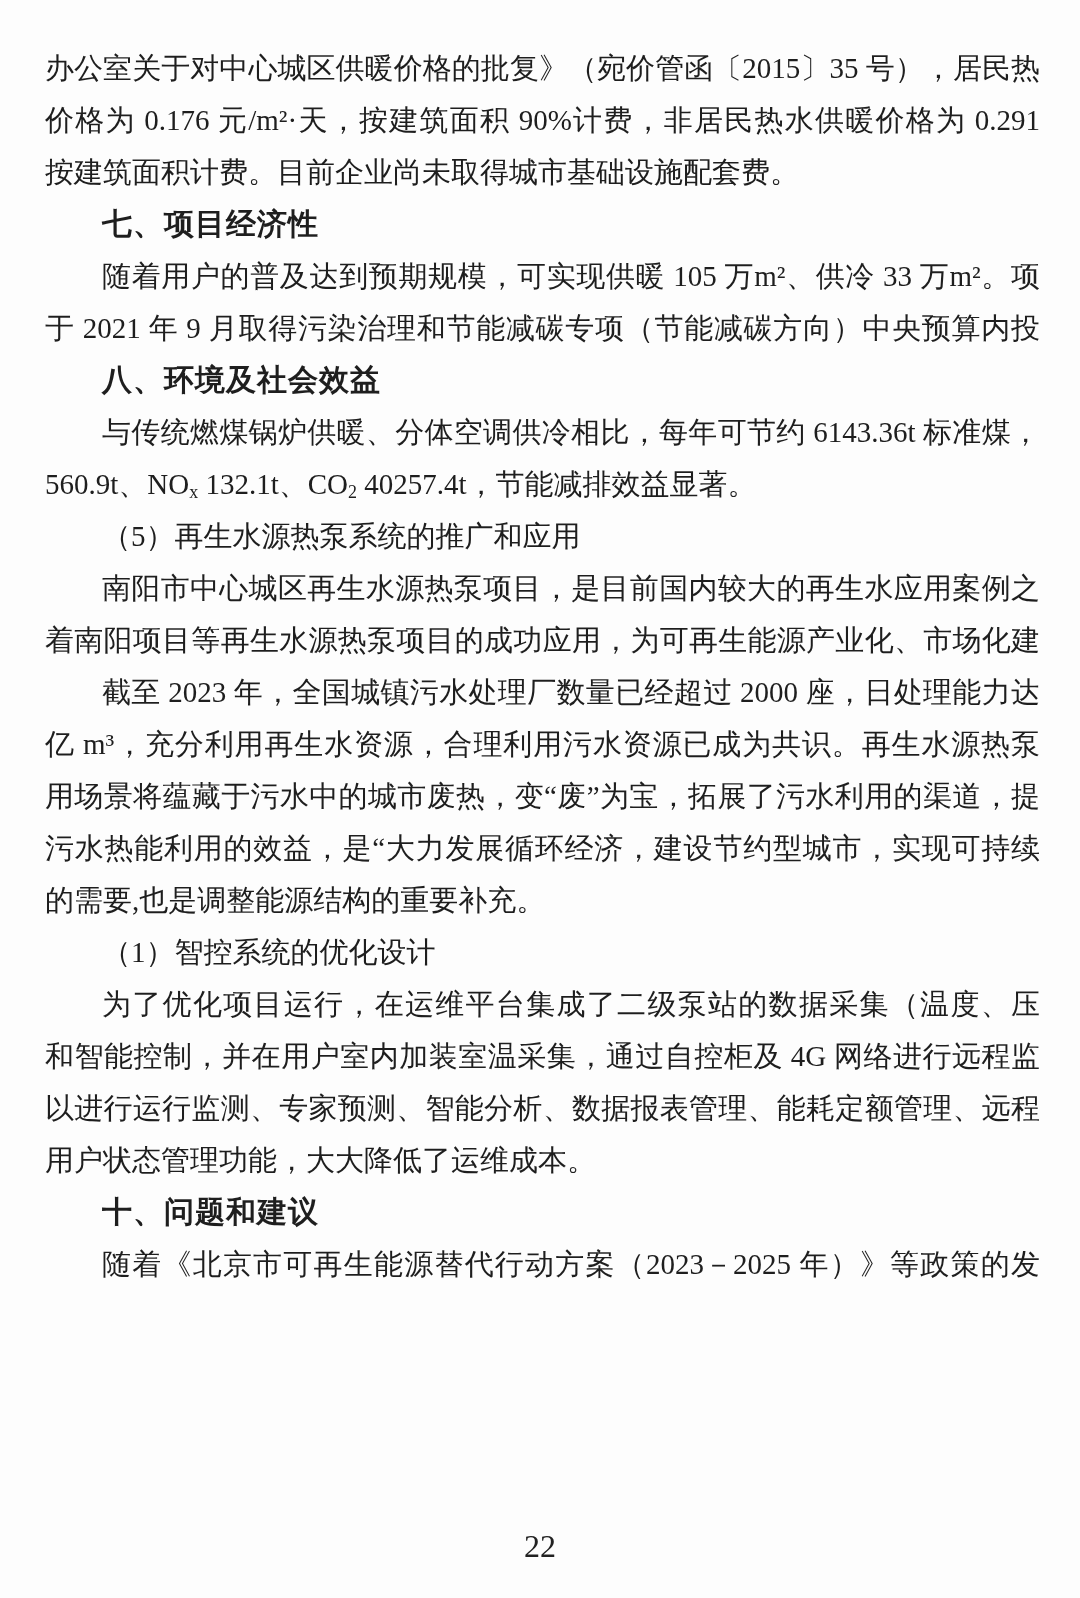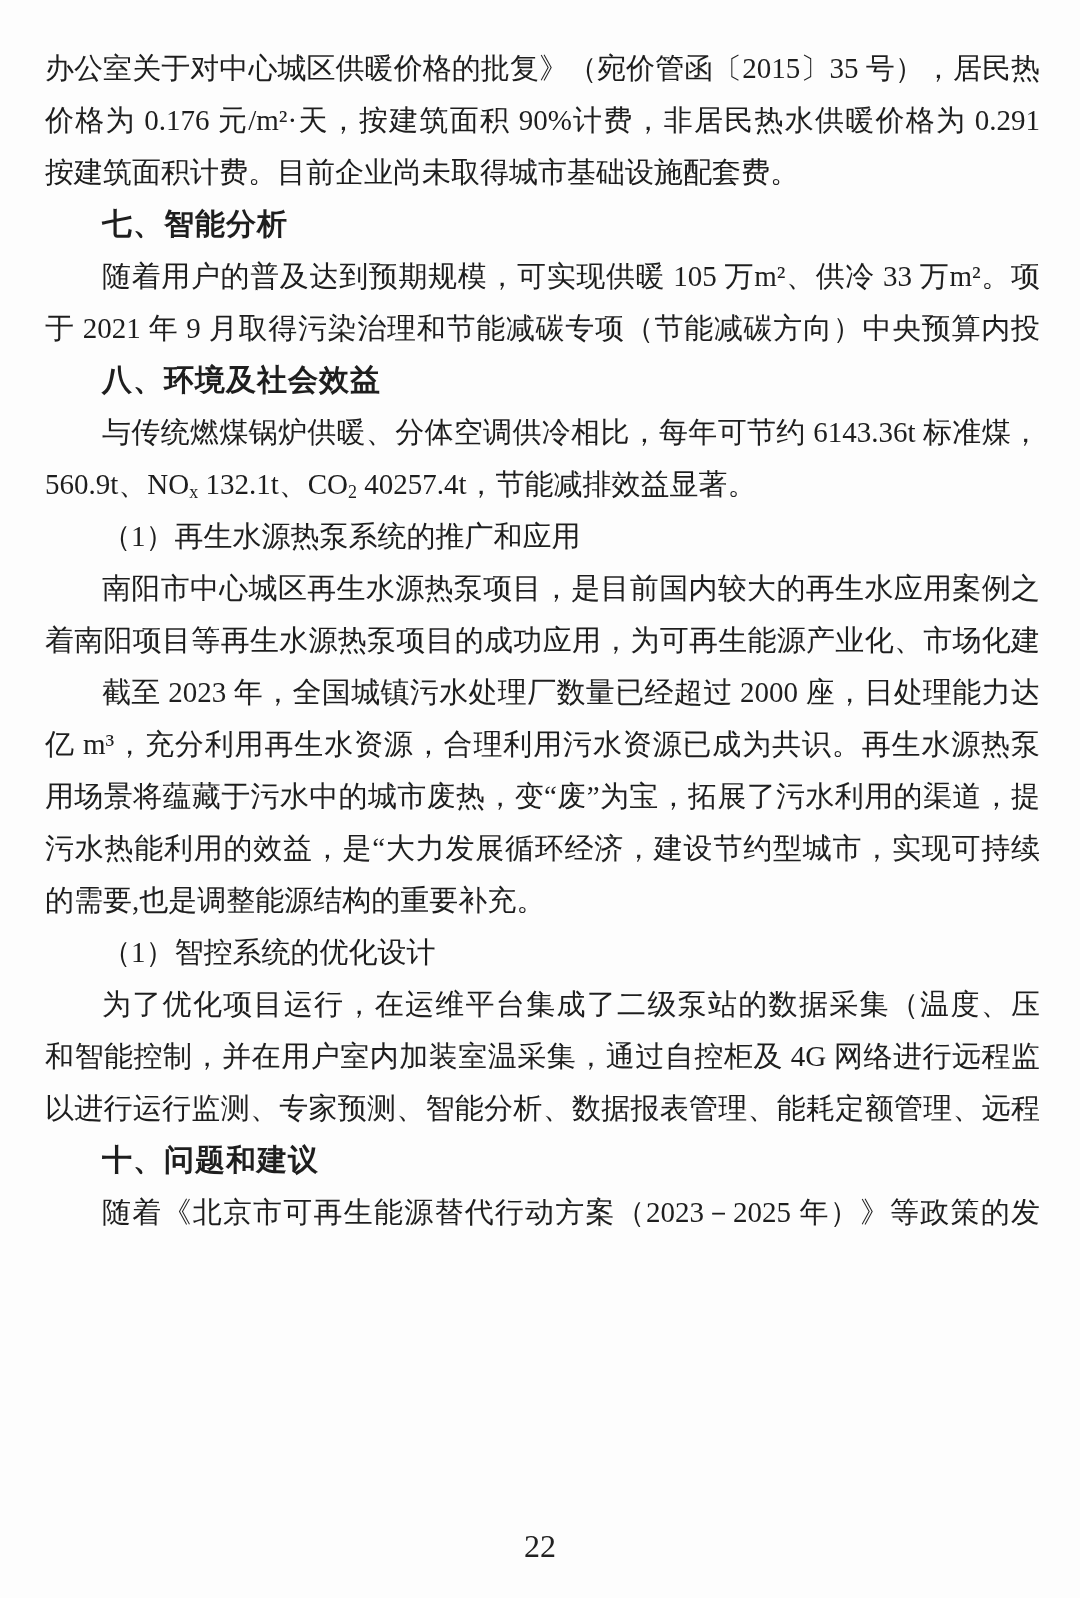--- a/index.html
+++ b/index.html
@@ -60,35 +60,36 @@
   }
 </style>
 </head>
 <body>
 
 <div class="page">
   <div class="content">
       <div class="line body fill">办公室关于对中心城区供暖价格的批复》（宛价管函〔2015〕35 号），居民热水供暖</div>
       <div class="line body fill">价格为 0.176 元/m²·天，按建筑面积 90%计费，非居民热水供暖价格为 0.291 元/m²·天，</div>
       <div class="line body">按建筑面积计费。目前企业尚未取得城市基础设施配套费。</div>
-      <div class="line heading indent">七、智能分析</div>
+      <div class="line heading indent">七、项目经济性</div>
       <div class="line body indent fill">随着用户的普及达到预期规模，可实现供暖 105 万m²、供冷 33 万m²。项目一期</div>
       <div class="line body fill">于 2021 年 9 月取得污染治理和节能减碳专项（节能减碳方向）中央预算内投资资金</div>
       <div class="line heading indent">八、环境及社会效益</div>
       <div class="line body indent fill">与传统燃煤锅炉供暖、分体空调供冷相比，每年可节约 6143.36t 标准煤，减排 SO</div>
       <div class="line body">560.9t、NO<sub>x</sub> 132.1t、CO<sub>2</sub> 40257.4t，节能减排效益显著。</div>
-      <div class="line body indent">（1）再生水源热泵系统的推广和应用</div>
+      <div class="line body indent">（5）再生水源热泵系统的推广和应用</div>
       <div class="line body indent fill">南阳市中心城区再生水源热泵项目，是目前国内较大的再生水应用案例之一。随</div>
       <div class="line body fill">着南阳项目等再生水源热泵项目的成功应用，为可再生能源产业化、市场化建设，起</div>
       <div class="line body indent fill">截至 2023 年，全国城镇污水处理厂数量已经超过 2000 座，日处理能力达到 1.7</div>
       <div class="line body fill">亿 m³，充分利用再生水资源，合理利用污水资源已成为共识。再生水源热泵系统的应</div>
       <div class="line body fill">用场景将蕴藏于污水中的城市废热，变“废”为宝，拓展了污水利用的渠道，提高了</div>
       <div class="line body fill">污水热能利用的效益，是“大力发展循环经济，建设节约型城市，实现可持续发展”</div>
       <div class="line body">的需要,也是调整能源结构的重要补充。</div>
       <div class="line body indent">（1）智控系统的优化设计</div>
       <div class="line body indent fill">为了优化项目运行，在运维平台集成了二级泵站的数据采集（温度、压力、流量）</div>
       <div class="line body fill">和智能控制，并在用户室内加装室温采集，通过自控柜及 4G 网络进行远程监控，可</div>
       <div class="line body fill">以进行运行监测、专家预测、智能分析、数据报表管理、能耗定额管理、远程监控及</div>
+      <div class="line body">用户状态管理功能，大大降低了运维成本。</div>
       <div class="line heading indent">十、问题和建议</div>
       <div class="line body indent fill">随着《北京市可再生能源替代行动方案（2023－2025 年）》等政策的发布，“距</div>
     </div>
   <div class="page-number">22</div>
 </div>
 
 </body></html>

